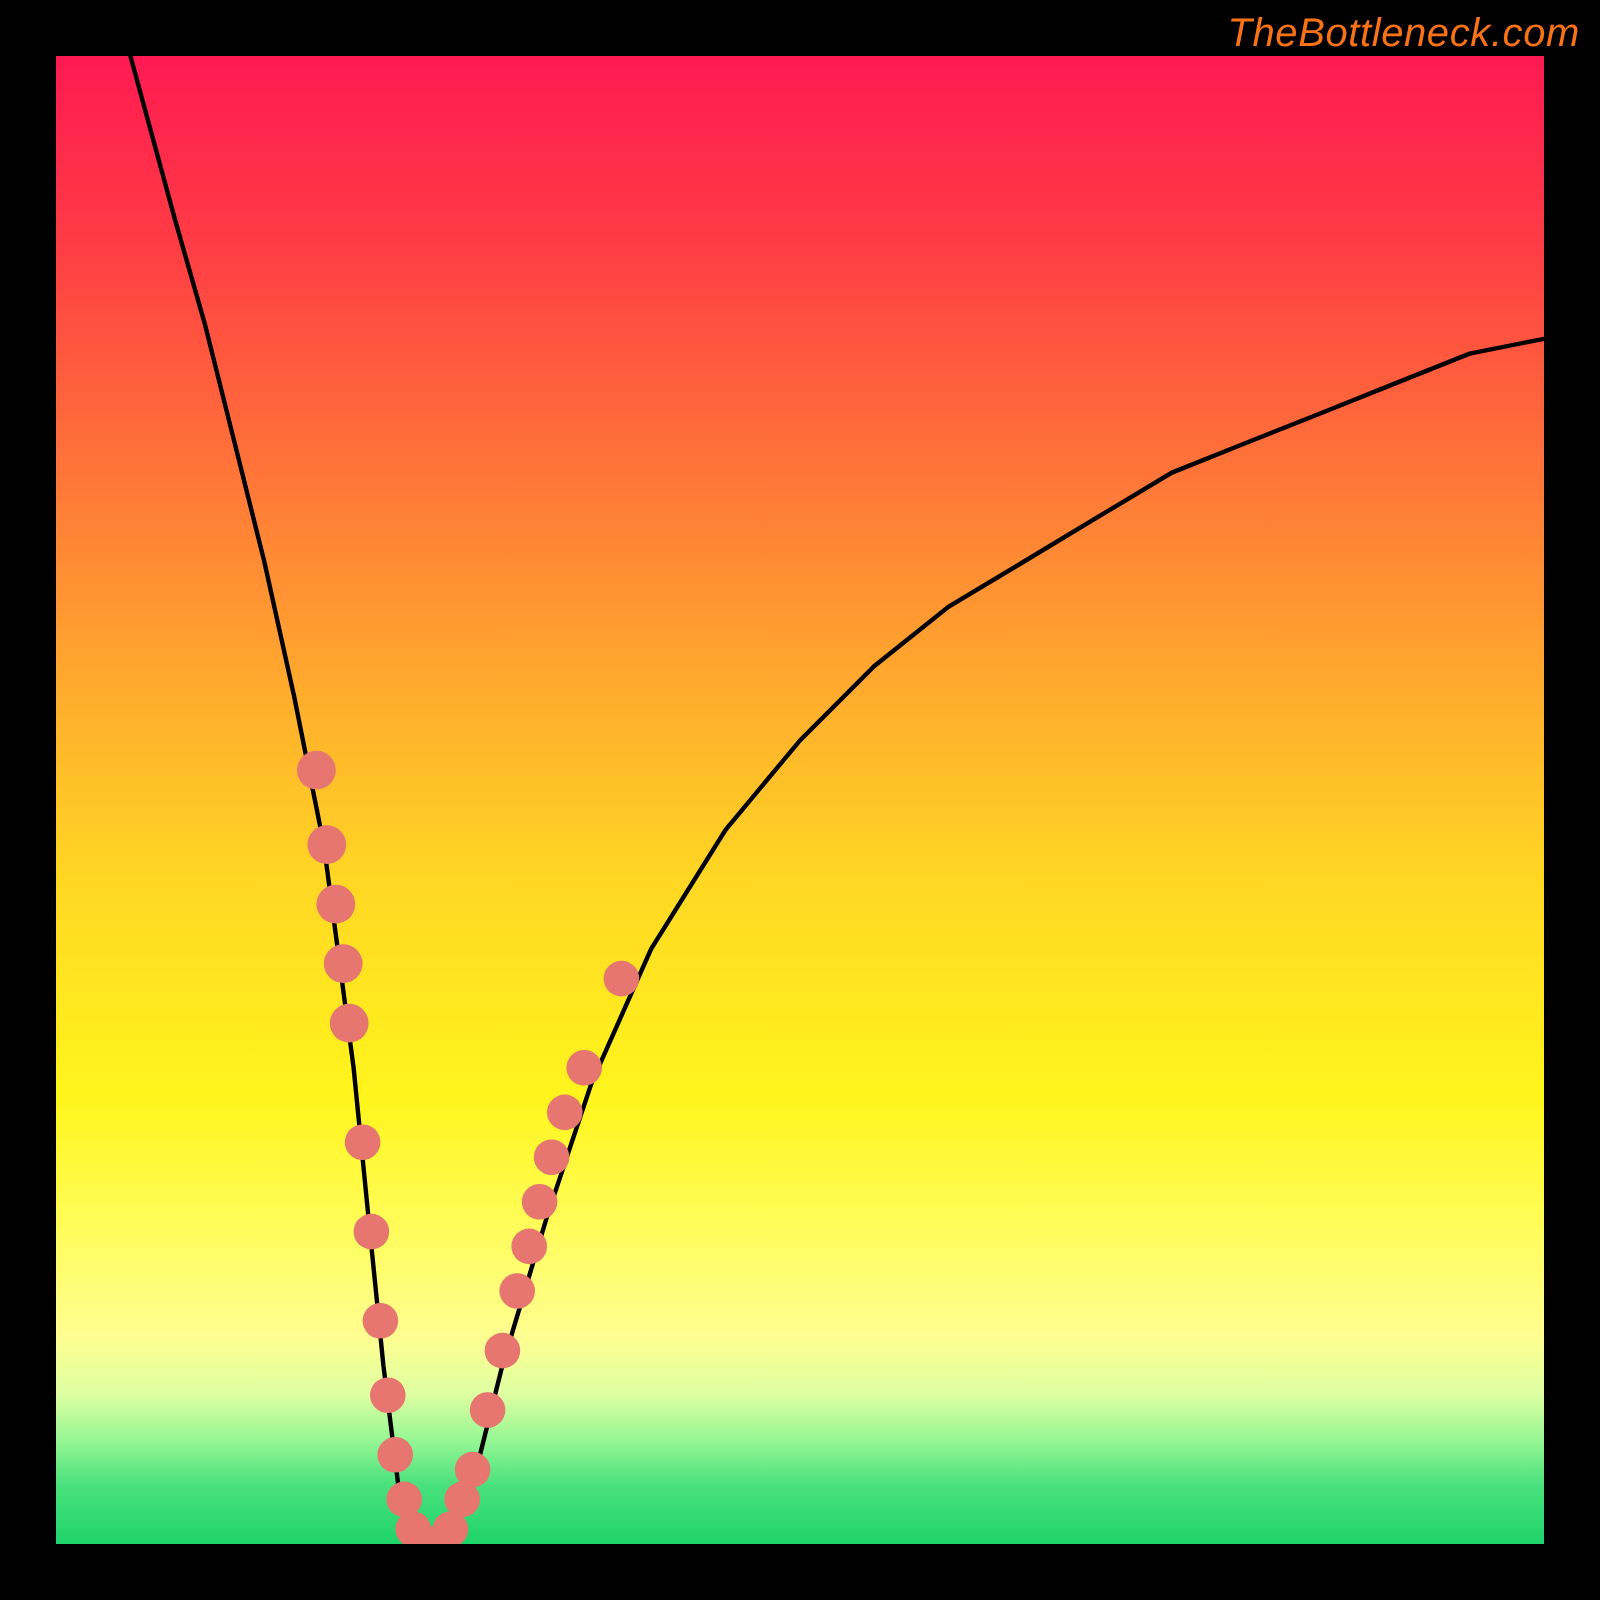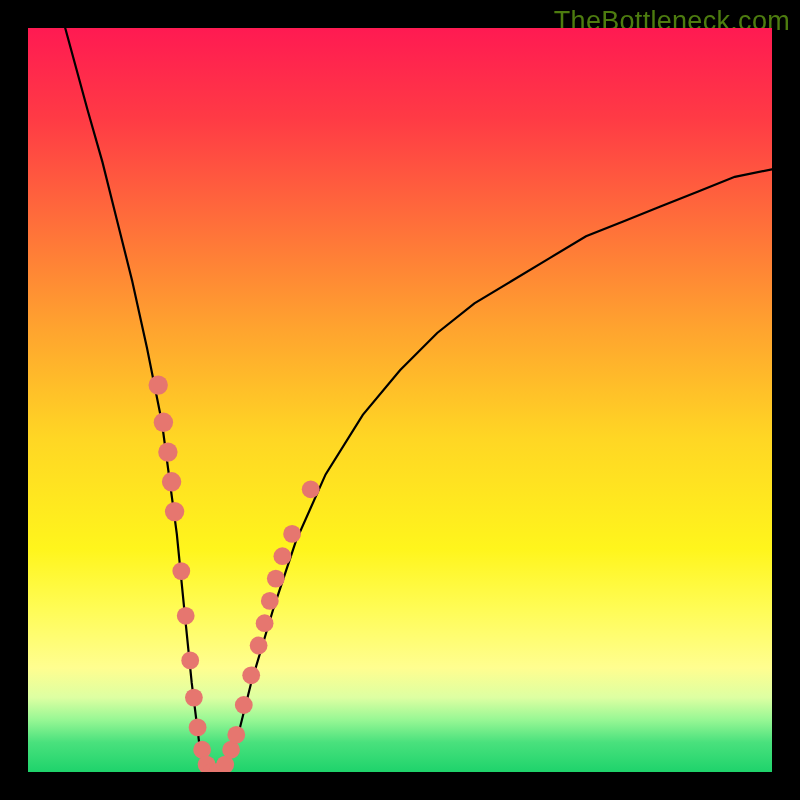--- a/index.html
+++ b/index.html
@@ -42,24 +42,25 @@
     position: absolute;
     left: 0;
     top: 0;
     width: 744px;
     height: 744px;
   }
   .watermark {
     position: absolute;
     top: 6px;
     right: 10px;
-    color: #4d7c0f;
-    font-size: 27px;
+    color: #f97316;
+    font-size: 20px;
     font-weight: 500;
     letter-spacing: 0.3px;
+    font-style: italic;
   }
 </style>
 </head>
 <body>
 
 <div class="chart-container">
   <div class="watermark">TheBottleneck.com</div>
   <div class="plot-area">
     <svg class="curve-svg" viewBox="0 0 744 744" preserveAspectRatio="none">
       <path id="curve-path" fill="none" stroke="#000" stroke-width="2.2" stroke-linecap="round" d="M37.2 0.0 L59.5 81.8 L74.4 133.9 L89.3 193.4 L104.2 253.0 L119.0 319.9 L133.9 394.3 L148.8 505.9 L156.2 580.3 L163.7 654.7 L171.1 714.2 L178.6 744.0 L193.4 744.0 L208.3 714.2 L223.2 654.7 L245.5 580.3 L267.8 513.4 L297.6 446.4 L334.8 386.9 L372.0 342.2 L409.2 305.0 L446.4 275.3 L483.6 253.0 L520.8 230.6 L558.0 208.3 L595.2 193.4 L632.4 178.6 L669.6 163.7 L706.8 148.8 L744.0 141.4"></path>

